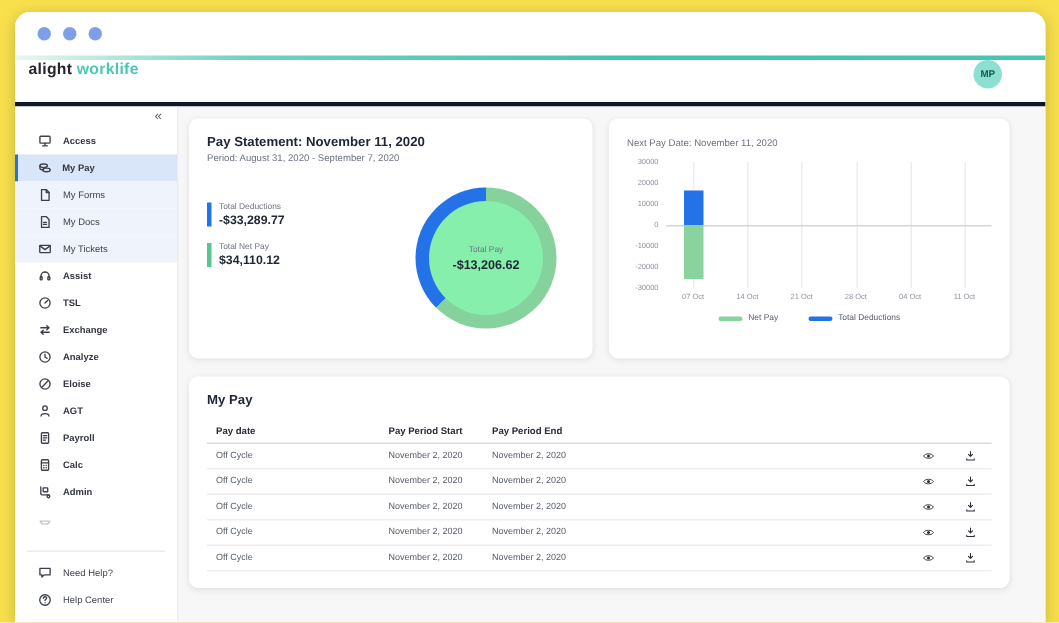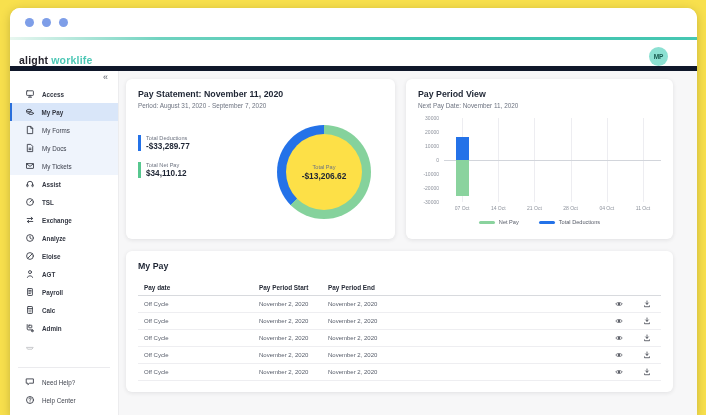--- a/index.html
+++ b/index.html
@@ -7,21 +7,21 @@
   body { background:#f8e04d; font-family:"Liberation Sans", sans-serif; position:relative; }
 
   .window { position:absolute; left:10px; top:8px; width:687px; height:407px;
             background:#fff; border-radius:10px 10px 0 0; overflow:hidden;
             box-shadow:0 2px 10px rgba(60,50,0,.25); }
 
   .chrome { height:29px; display:flex; align-items:center; gap:8px; padding-left:15px; background:#fff; }
   .dot { width:9px; height:9px; border-radius:50%; background:#7e9ee8; }
   .teal-line { height:3px; background:linear-gradient(90deg,#e9f7f0,#6fd3c0 22%,#3fc4ae 60%,#46c7b2); }
 
-  .appbar { height:31px; display:flex; align-items:flex-end; padding:0 29px 0 9px; border-bottom:5px solid #0f172a; }
+  .appbar { height:31px; display:flex; align-items:flex-start; padding:0 29px 0 9px; border-bottom:3px solid #0f172a; }
   .brand { font-size:10.5px; font-weight:bold; color:#26242e; letter-spacing:.2px; }
   .brand .lt { color:#4cc7b5; margin-left:3px; }
   .avatar { margin-left:auto; width:19px; height:19px; border-radius:50%; background:#8ce0d2;
             color:#17594e; font-size:6.5px; font-weight:bold; display:flex; align-items:center; justify-content:center; }
 
   .content { display:flex; height:344px; }
 
   
   .sidebar { width:109px; background:#fff; border-right:1px solid #ececee; display:flex;
              flex-direction:column; position:relative; padding-top:14px; }
@@ -45,21 +45,21 @@
   .card-title { font-size:8.8px; font-weight:bold; color:#1e2534; }
   .card-sub { font-size:6.4px; color:#6d7380; margin-top:3px; }
 
   .card-ps { width:269px; height:160px; padding:10px 12px; }
   .ps-body { display:flex; margin-top:16px; }
   .stat { border-left:3px solid #6d28d9; padding-left:5px; margin-bottom:11px; margin-top:10px; }
   .stat-label { font-size:5.6px; color:#6d7380; }
   .stat-value { font-size:8.2px; font-weight:bold; color:#1e2534; margin-top:1px; }
   .donut-wrap { margin-left:auto; margin-right:12px; position:relative; width:94px; height:94px; }
   .donut { width:94px; height:94px; border-radius:50%; }
-  .donut-hole { position:absolute; inset:9px; background:#fde047; border-radius:50%;
+  .donut-hole { position:absolute; inset:9px; background:#86efac; border-radius:50%;
                 display:flex; flex-direction:column; align-items:center; justify-content:center; }
   .donut-label { font-size:5.6px; color:#6d7380; }
   .donut-value { font-size:8.4px; font-weight:bold; color:#1e2534; margin-top:1px; }
 
   .card-pp { flex:1; height:160px; padding:10px 12px; }
   .chart { display:flex; margin-top:9px; }
   .ylab { width:26px; position:relative; height:84px; flex:0 0 auto; }
   .ylab span { position:absolute; right:5px; font-size:5px; color:#8d929c; transform:translateY(-50%); }
   .plot { flex:1; position:relative; height:84px; }
   .gridv { position:absolute; top:0; bottom:0; width:1px; background:#ededf1; }
@@ -282,21 +282,20 @@
               <div class="donut" style="background: conic-gradient(rgb(133, 210, 156) 0deg, rgb(133, 210, 156) 225deg, rgb(36, 114, 232) 225deg, rgb(36, 114, 232) 360deg);"></div>
               <div class="donut-hole">
                 <div class="donut-label">Total Pay</div>
                 <div class="donut-value">-$13,206.62</div>
               </div>
             </div>
           </div>
         </div>
 
         <div class="card card-pp">
-          <div class="card-title">Pay Period View</div>
           <div class="card-sub">Next Pay Date: November 11, 2020</div>
           <div class="chart">
             <div class="ylab">
                 <span style="top: 0px;">30000</span>
                 <span style="top: 14px;">20000</span>
                 <span style="top: 28px;">10000</span>
                 <span style="top: 42px;">0</span>
                 <span style="top: 56px;">-10000</span>
                 <span style="top: 70px;">-20000</span>
                 <span style="top: 84px;">-30000</span>

